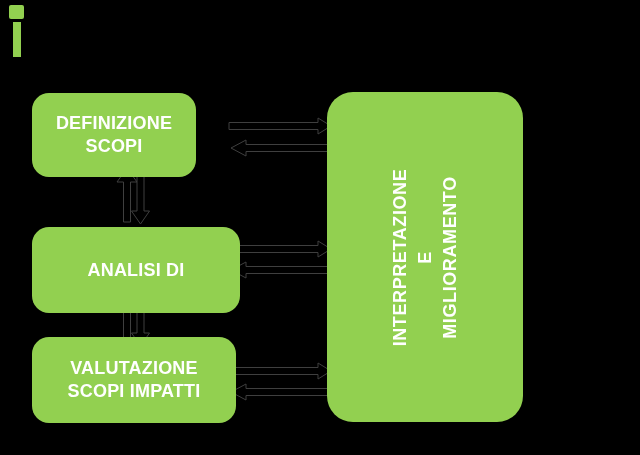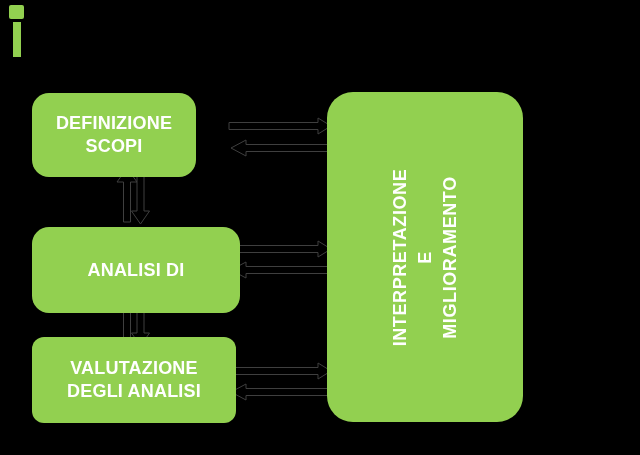--- a/index.html
+++ b/index.html
@@ -8,21 +8,21 @@
     overflow:hidden;font-family:"Liberation Sans",sans-serif;
   }
   .gbox{
     position:absolute;background:var(--green,#92D050);border-radius:17px;
     display:flex;flex-direction:column;align-items:center;justify-content:center;
     color:var(--txt,#fff);font-weight:bold;font-size:18px;line-height:23px;
     text-align:center;letter-spacing:.2px;
   }
   #box-definizione{left:32px;top:93px;width:164px;height:84px;}
   #box-analisi{left:32px;top:215px;width:208px;height:86px;margin-top:12px;}
-  #box-valutazione{left:32px;top:337px;width:204px;height:86px;border-radius:12px;}
+  #box-valutazione{left:32px;top:337px;width:204px;height:86px;}
   #box-interpretazione{
     left:327px;top:92px;width:196px;height:330px;border-radius:26px;
   }
   .vtext{
     width:330px;text-align:center;transform:rotate(-90deg);
     font-weight:bold;font-size:18px;line-height:25px;color:var(--txt,#fff);
     letter-spacing:.6px;
   }
   #arrows{position:absolute;left:0;top:0;}
   #arrows path{fill:#000;stroke:#3f3f3f;stroke-width:1;}
@@ -59,21 +59,21 @@
   <div class="gbox" id="box-definizione">
     <div>DEFINIZIONE SCOPI</div>
   </div>
 
   <div class="gbox" id="box-analisi">
     <div>ANALISI DI</div>
   </div>
 
   <div class="gbox" id="box-valutazione">
     <div>VALUTAZIONE</div>
-    <div>DEGLI ANALISI</div>
+    <div>SCOPI IMPATTI</div>
   </div>
 
   <div class="gbox" id="box-interpretazione">
     <div class="vtext">
       <div>INTERPRETAZIONE</div>
       <div>E</div>
       <div>MIGLIORAMENTO</div>
     </div>
   </div>
 

